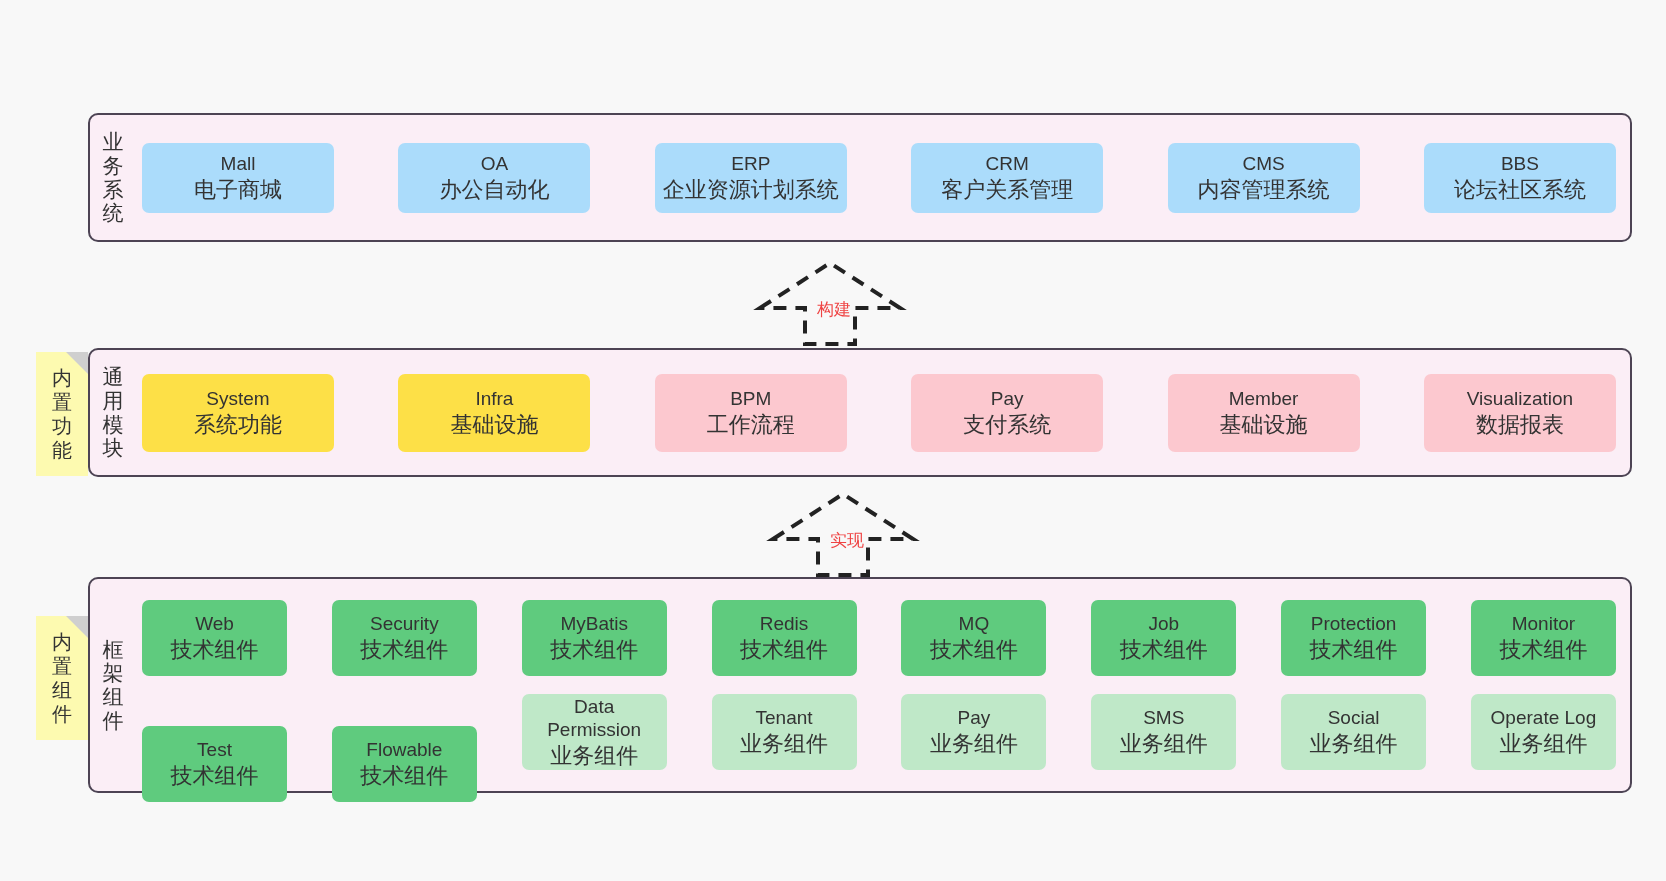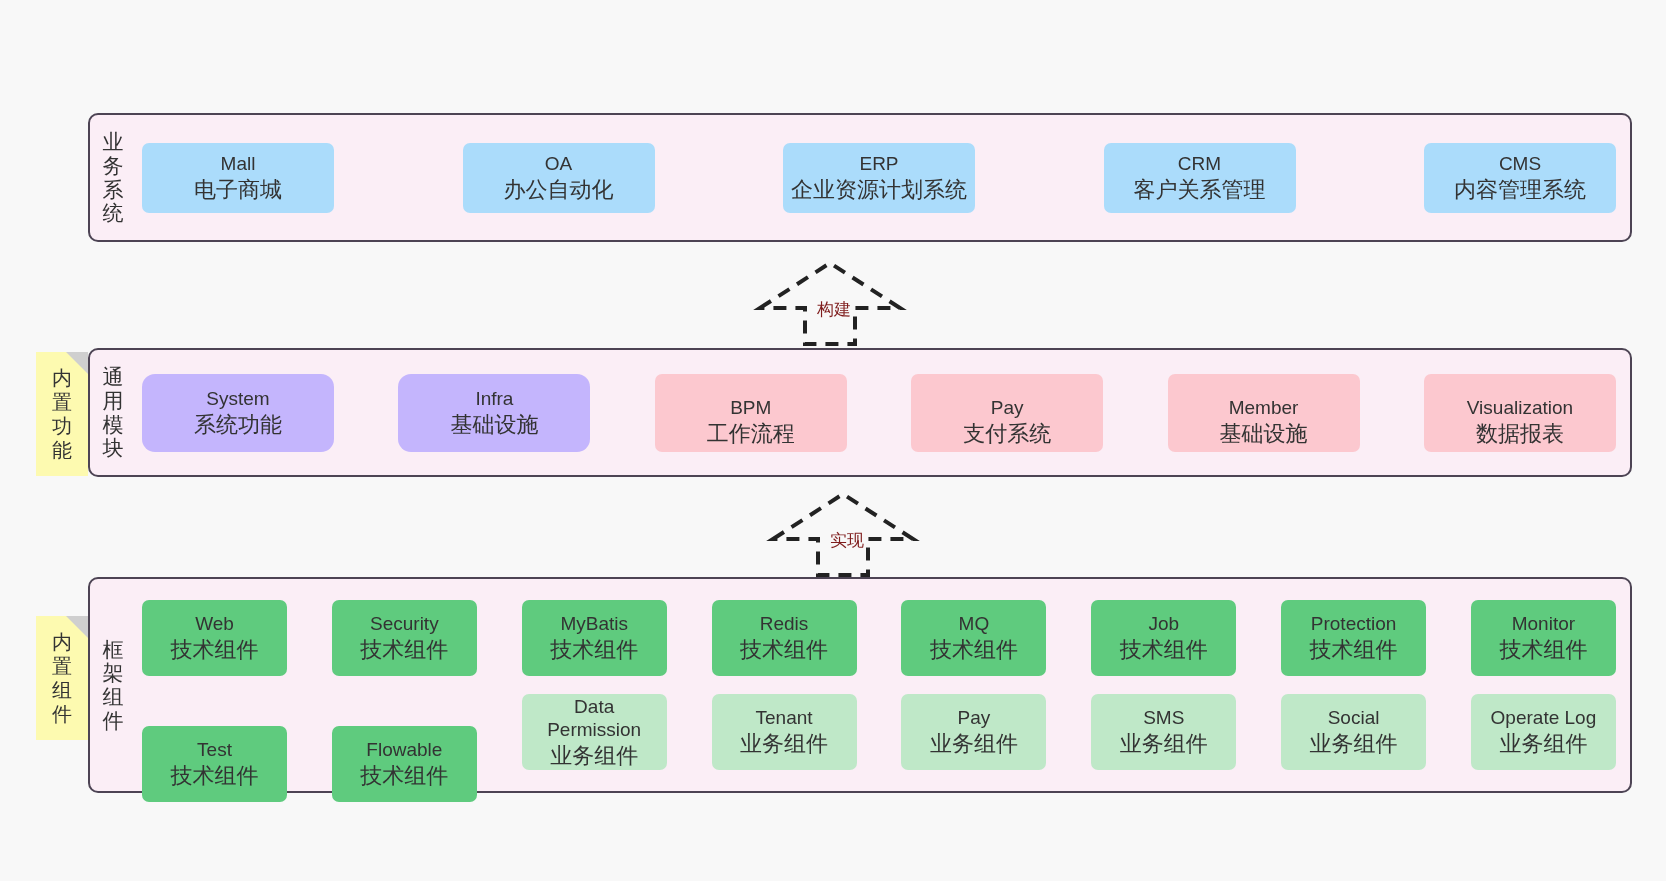--- a/index.html
+++ b/index.html
@@ -79,22 +79,22 @@
     justify-content: center;
     text-align: center;
     line-height: 1.25;
     box-sizing: border-box;
     padding: 4px 6px;
   }
   .card .t1 { font-size: 19px; }
   .card .t2 { font-size: 22px; }
 
   .c-blue        { background: #abdcfb; }
-  .c-red         { background: #c4b5fd; border-radius: 13px; }
-  .c-pink        { background: #fcc8cf; justify-content: flex-end; }
+  .c-red         { background: #fde047; }
+  .c-pink        { background: #fcc8cf; }
   .c-green       { background: #5fcb7e; margin-top: 32px; }
   .c-green-light { background: #bfe8c8; }
 
   
   #layer-business {
     left: 88px; top: 113px; width: 1544px; height: 129px;
   }
   #layer-business .card { width: 192px; height: 70px; }
 
   
@@ -135,21 +135,21 @@
   #sticky-framework { left: 36px; top: 616px; height: 124px; }
 
   
   .arrow { position: absolute; }
   #arrow-build   { left: 755px; top: 258px; width: 150px; height: 86px; }
   #arrow-impl    { left: 768px; top: 489px; width: 150px; height: 86px; }
   .arrow svg { display: block; overflow: visible; }
   .arrow-label {
     position: absolute;
     font-size: 17px;
-    color: #7f1d1d;
+    color: #ef4444;
     background: transparent;
     white-space: nowrap;
     user-select: none;
   }
   #arrow-build .arrow-label { left: 62px; top: 40px; }
   #arrow-impl  .arrow-label { left: 62px; top: 40px; }
 </style>
 </head>
 <body>
 
@@ -176,20 +176,24 @@
         <div class="t2">企业资源计划系统</div>
       </div>
       <div class="card c-blue">
         <div class="t1">CRM</div>
         <div class="t2">客户关系管理</div>
       </div>
       <div class="card c-blue">
         <div class="t1">CMS</div>
         <div class="t2">内容管理系统</div>
       </div>
+      <div class="card c-blue">
+        <div class="t1">BBS</div>
+        <div class="t2">论坛社区系统</div>
+      </div>
     </div>
   </div>
 
   <div class="arrow" id="arrow-build">
     <svg width="150" height="86" viewBox="0 0 150 86" aria-hidden="true">
       <path d="M 5 50 L 75 5 L 145 50 L 100 50 L 100 86 L 50 86 L 50 50 Z" fill="none" stroke="#222222" stroke-width="4" stroke-dasharray="13,9" stroke-linecap="butt" stroke-linejoin="miter"></path>
     </svg>
     <div class="arrow-label">构建</div>
   </div>
 

